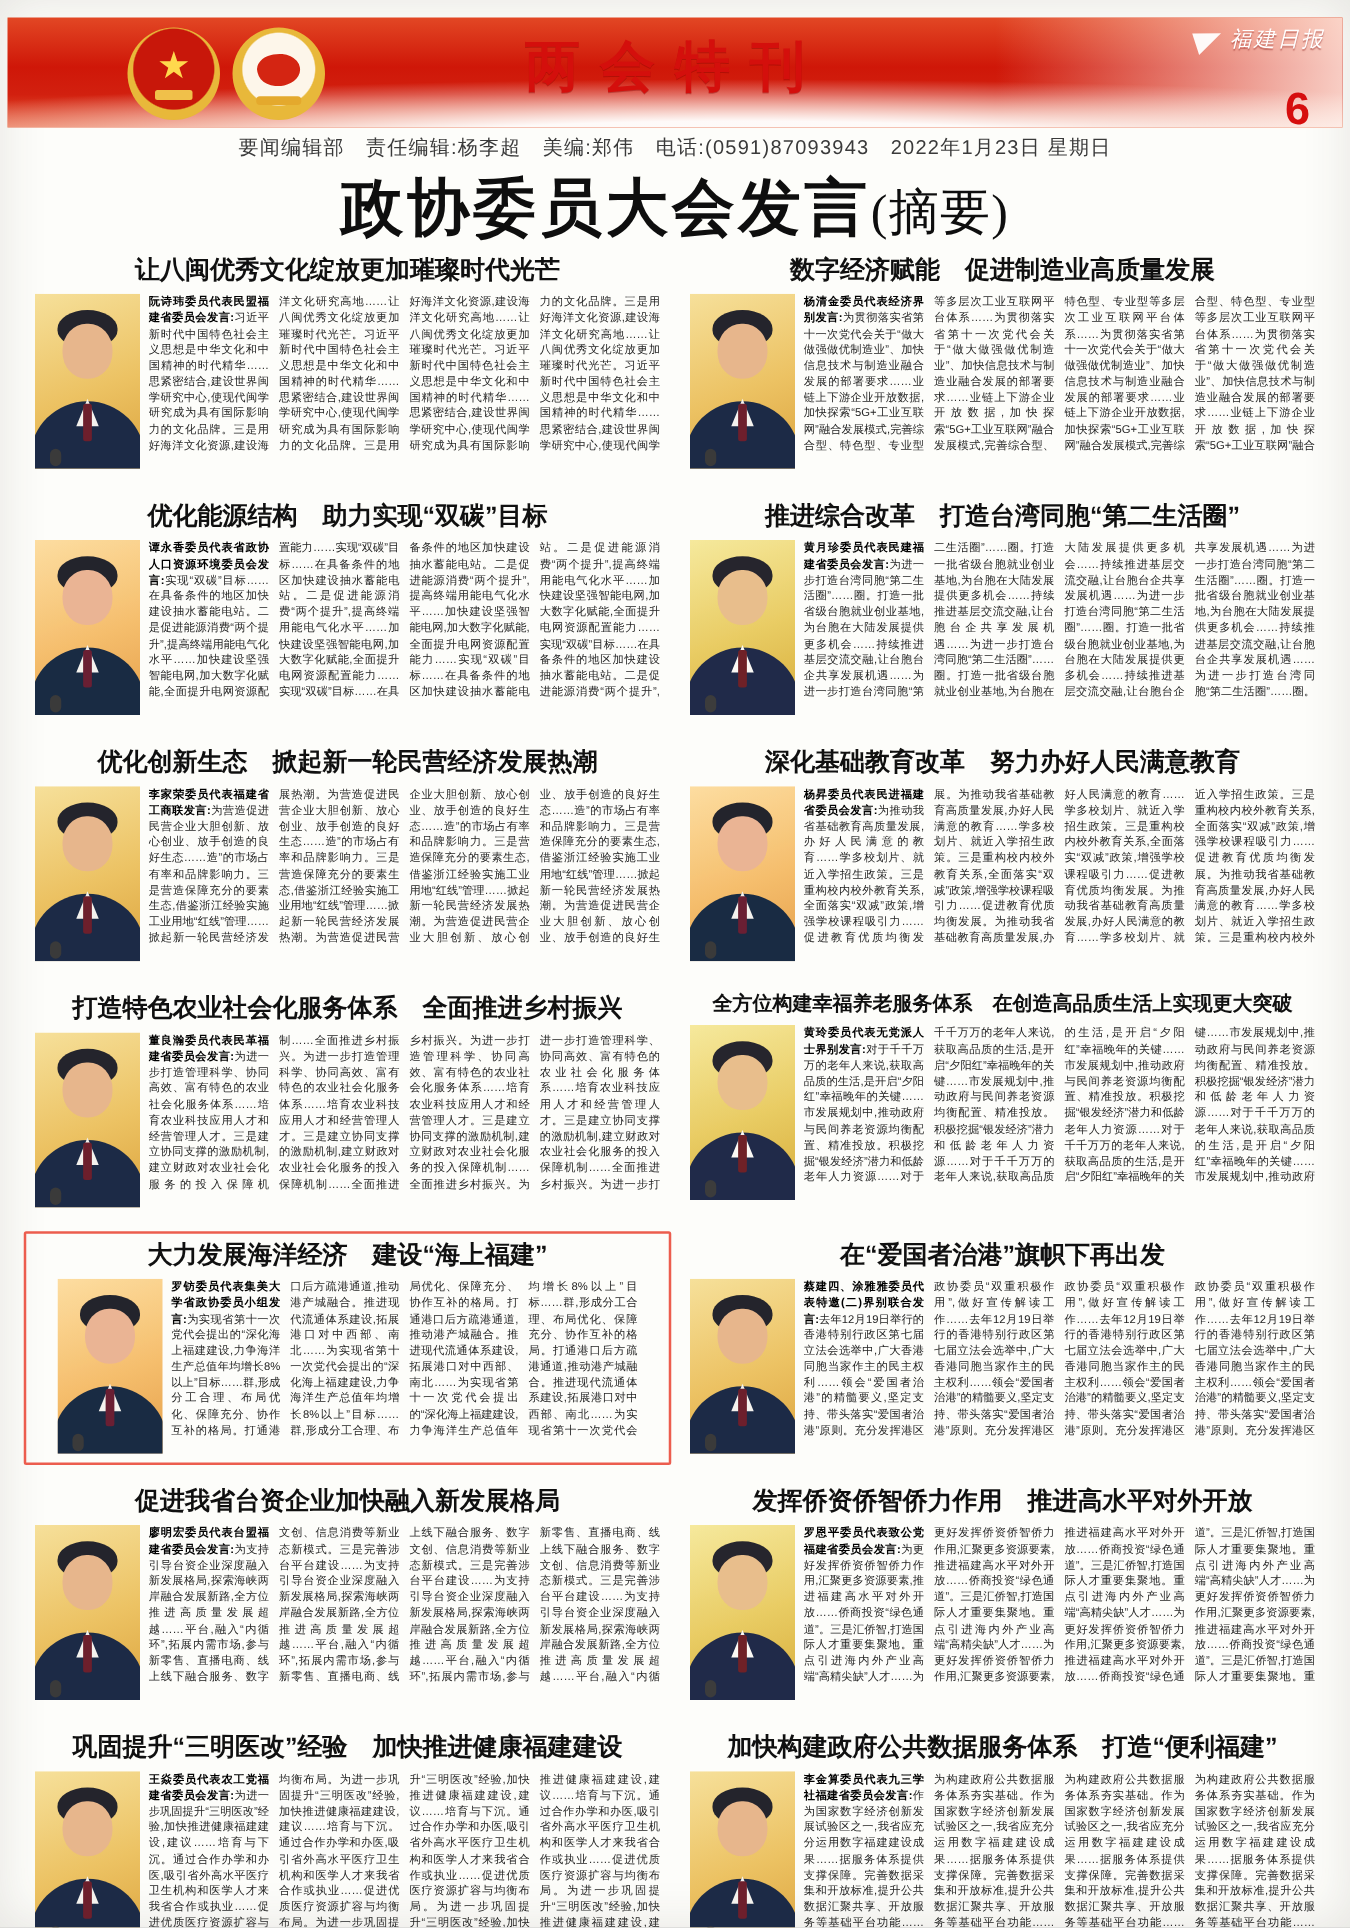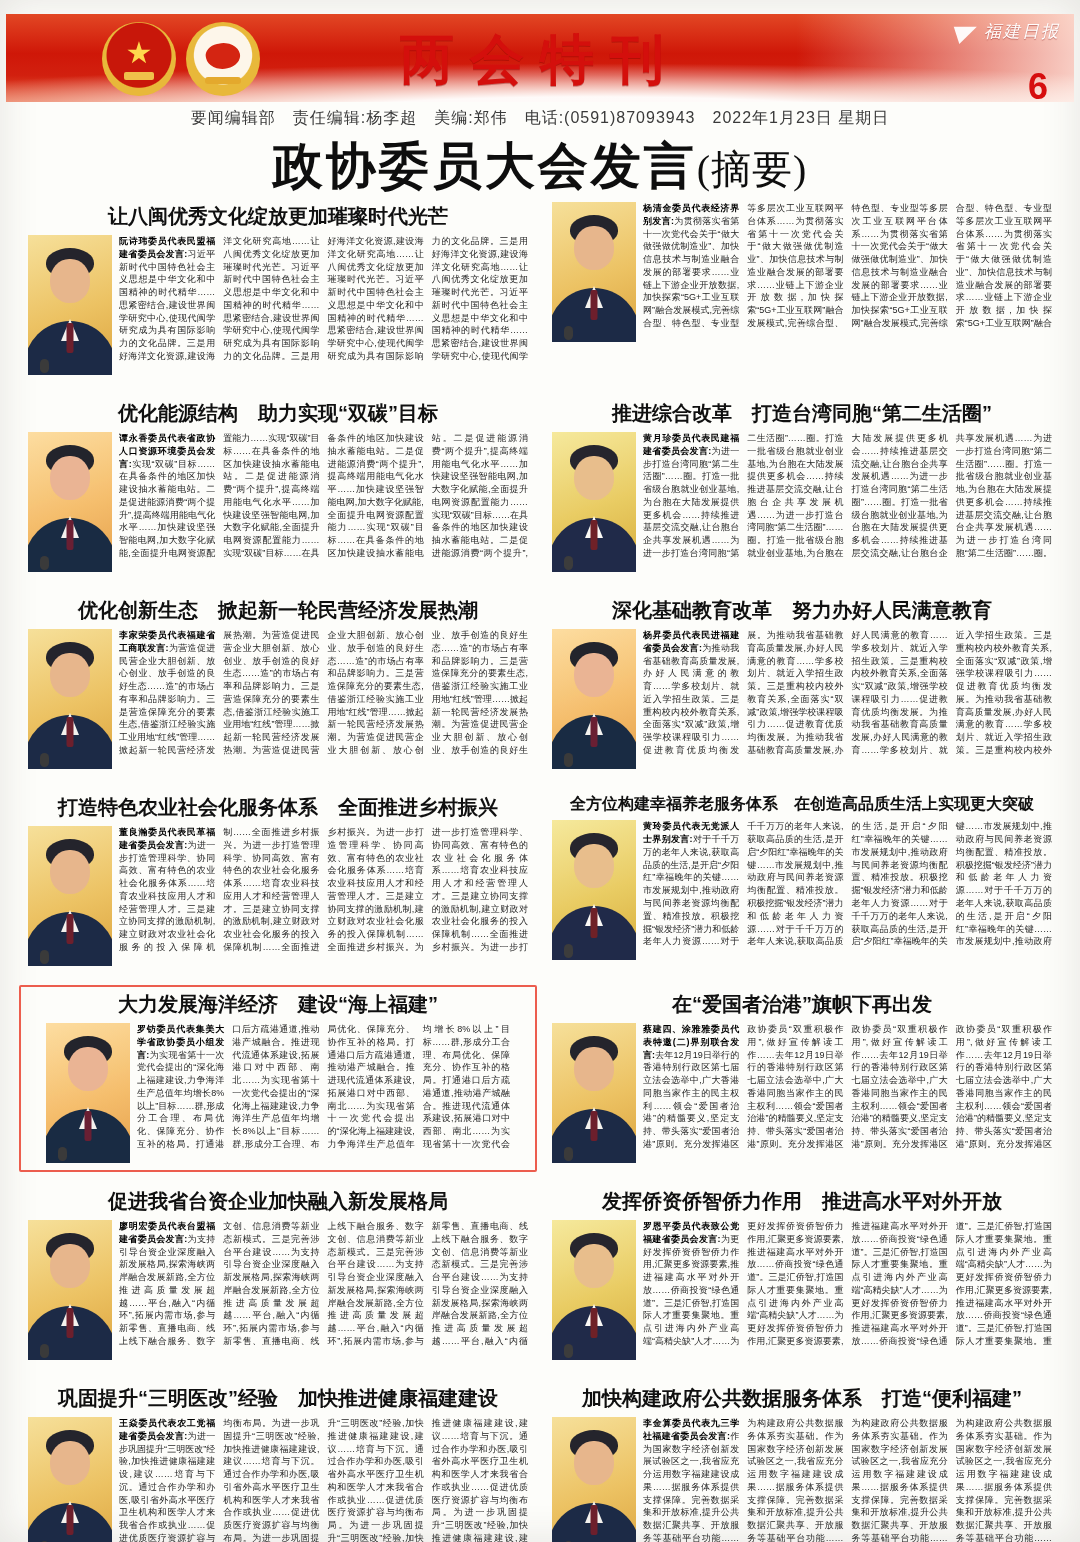--- a/index.html
+++ b/index.html
@@ -18,21 +18,21 @@
   .emblem.national .star{position:absolute;left:50%;top:42%;transform:translate(-50%,-50%);
     color:#ffd84d;font-size:30px;line-height:1;}
   .emblem.national .gate{position:absolute;left:50%;bottom:16px;transform:translateX(-50%);
     width:30px;height:8px;border-radius:2px;background:#f0c04a;}
   .emblem.cppcc{background:radial-gradient(circle at 50% 45%,#fdf6ea 52%,#e8b83a 54% 72%,#cf9a1f 100%);}
   .emblem.cppcc .core{position:absolute;left:50%;top:46%;transform:translate(-50%,-50%) rotate(-12deg);
     width:34px;height:26px;background:#d42512;border-radius:40% 55% 45% 55%;}
   .emblem.cppcc .band{position:absolute;left:50%;bottom:12px;transform:translateX(-50%);
     width:36px;height:7px;border-radius:3px;background:#e4a92d;}
   .banner-title{position:absolute;left:50%;top:10px;transform:translateX(-50%);z-index:2;
-    font-size:54px;font-weight:900;color:#d40f0c;letter-spacing:16px;white-space:nowrap;
+    font-size:44px;font-weight:900;color:#d40f0c;letter-spacing:16px;white-space:nowrap;
     text-shadow:0 1px 0 rgba(120,0,0,.35);}
   .masthead{position:absolute;right:14px;top:6px;z-index:2;display:flex;align-items:center;gap:6px;color:#fff;}
   .plane{width:0;height:0;border-left:22px solid rgba(255,255,255,.95);
     border-top:7px solid transparent;border-bottom:11px solid transparent;transform:rotate(-18deg);}
   .logo-text{font-size:17px;font-weight:normal;font-style:italic;letter-spacing:2px;
     text-shadow:0 1px 1px rgba(120,0,0,.4);}
   .page-num{position:absolute;right:26px;bottom:-6px;z-index:3;color:#d60e0e;font-size:36px;font-weight:900;}
   
   .info-line{margin-top:108px;text-align:center;font-size:16px;color:#3a3a3a;letter-spacing:1px;}
   .main-title{margin:10px 0 8px;text-align:center;font-size:50px;font-weight:900;
@@ -109,20 +109,21 @@
             <div class="face"></div>
             <div class="shirt"></div>
             <div class="tie"></div>
             <div class="suit"></div>
             <div class="mic"></div>
           </div>
           <p class="atext"><b>阮诗玮委员代表民盟福建省委员会发言:</b>习近平新时代中国特色社会主义思想是中华文化和中国精神的时代精华……思紧密结合,建设世界闽学研究中心,使现代闽学研究成为具有国际影响力的文化品牌。三是用好海洋文化资源,建设海洋文化研究高地……让八闽优秀文化绽放更加璀璨时代光芒。习近平新时代中国特色社会主义思想是中华文化和中国精神的时代精华……思紧密结合,建设世界闽学研究中心,使现代闽学研究成为具有国际影响力的文化品牌。三是用好海洋文化资源,建设海洋文化研究高地……让八闽优秀文化绽放更加璀璨时代光芒。习近平新时代中国特色社会主义思想是中华文化和中国精神的时代精华……思紧密结合,建设世界闽学研究中心,使现代闽学研究成为具有国际影响力的文化品牌。三是用好海洋文化资源,建设海洋文化研究高地……让八闽优秀文化绽放更加璀璨时代光芒。习近平新时代中国特色社会主义思想是中华文化和中国精神的时代精华……思紧密结合,建设世界闽学研究中心,使现代闽学研究成为具有国际影响力的文化品牌。三是用好海洋文化资源,建设海洋文化研究高地……让八闽优秀文化绽放更加璀璨时代光芒。</p>
         </div>
       </article>
       <article class="article">
+        <h2 class="headline">数字经济赋能　促进制造业高质量发展</h2>
         <div class="abody">
           <div class="photo">
             <div class="hair"></div>
             <div class="face"></div>
             <div class="shirt"></div>
             <div class="tie"></div>
             <div class="suit"></div>
             <div class="mic"></div>
           </div>
           <p class="atext"><b>杨清金委员代表经济界别发言:</b>为贯彻落实省第十一次党代会关于“做大做强做优制造业”、加快信息技术与制造业融合发展的部署要求……业链上下游企业开放数据,加快探索“5G+工业互联网”融合发展模式,完善综合型、特色型、专业型等多层次工业互联网平台体系……为贯彻落实省第十一次党代会关于“做大做强做优制造业”、加快信息技术与制造业融合发展的部署要求……业链上下游企业开放数据,加快探索“5G+工业互联网”融合发展模式,完善综合型、特色型、专业型等多层次工业互联网平台体系……为贯彻落实省第十一次党代会关于“做大做强做优制造业”、加快信息技术与制造业融合发展的部署要求……业链上下游企业开放数据,加快探索“5G+工业互联网”融合发展模式,完善综合型、特色型、专业型等多层次工业互联网平台体系……为贯彻落实省第十一次党代会关于“做大做强做优制造业”、加快信息技术与制造业融合发展的部署要求……业链上下游企业开放数据,加快探索“5G+工业互联网”融合发展模式,完善综合型、特色型、专业型等多层次工业互联网平台体系……</p>

